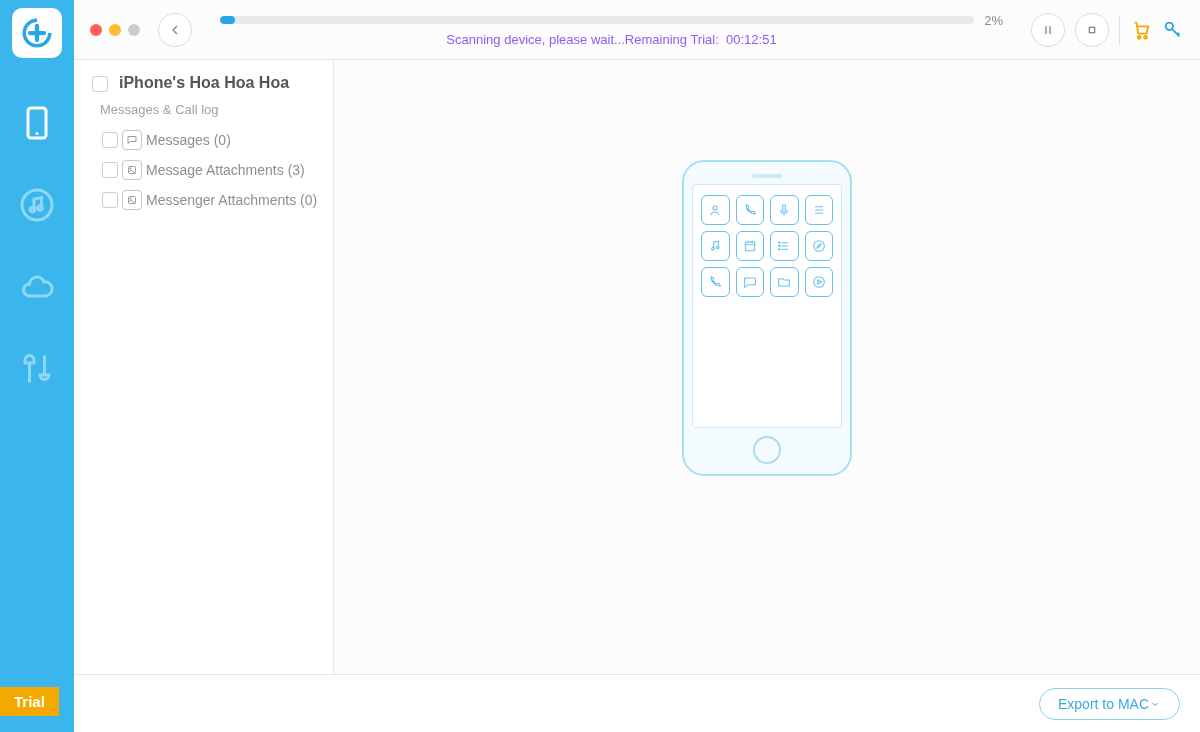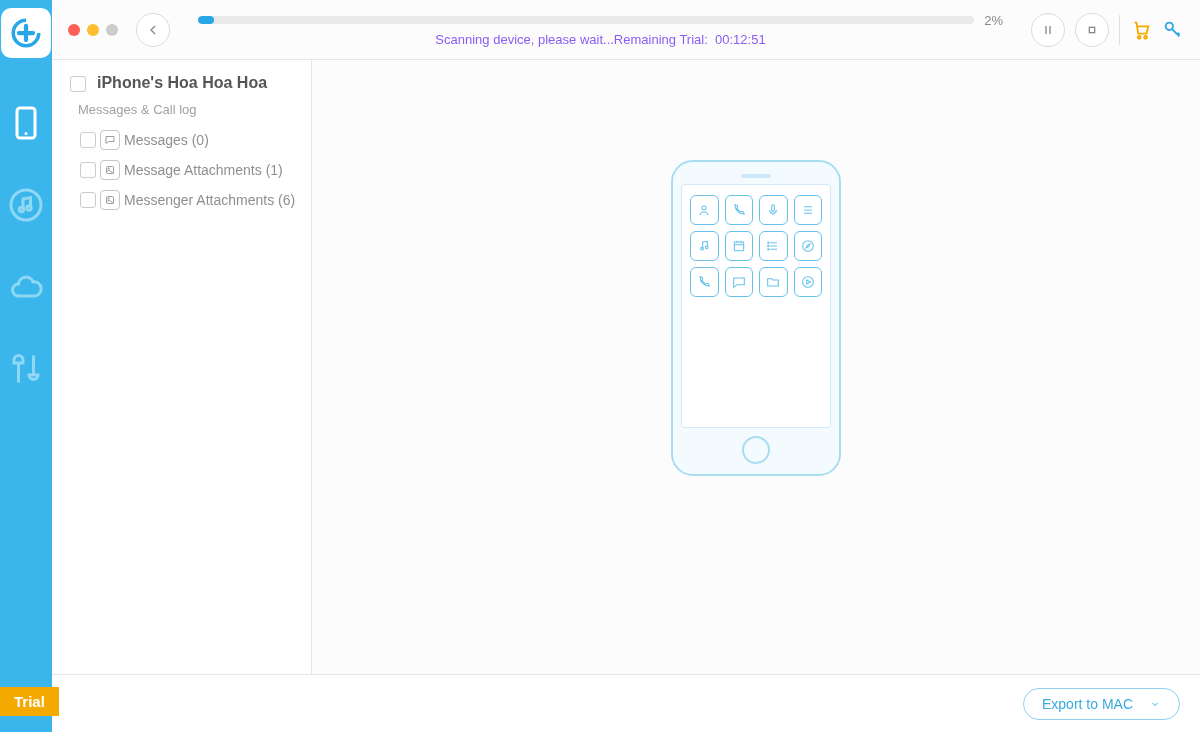--- a/index.html
+++ b/index.html
@@ -2,21 +2,21 @@
 <html><head>
 <meta charset="utf-8">
 <style>
 * { margin: 0; padding: 0; box-sizing: border-box; font-family: -apple-system, BlinkMacSystemFont, "Segoe UI", Arial, sans-serif; }
 html, body { width: 1200px; height: 732px; overflow: hidden; background: #f5f5f5; }
 
 .app { display: flex; width: 100%; height: 100%; }
 
 
 .sidebar {
-  width: 52px;
+  width: 74px;
   background: #3bb6ed;
   display: flex;
   flex-direction: column;
   align-items: center;
   padding-top: 8px;
   position: relative;
 }
 .logo {
   width: 50px; height: 50px;
   background: #fff;
@@ -157,21 +157,21 @@
   display: flex; align-items: center; justify-content: flex-end;
   padding: 0 20px; background: #fff;
 }
 .export-btn {
   border: 1px solid #8fd1ef;
   color: #3aa9e0;
   background: #fff;
   border-radius: 18px;
   padding: 7px 18px;
   font-size: 14px;
-  display: flex; align-items: center; gap: 16px;
+  display: flex; align-items: center; gap: 0;
   cursor: pointer;
 }
 .export-btn svg { width: 12px; height: 12px; stroke: currentColor; fill: none; stroke-width: 2; }
 </style>
 </head>
 <body>
 
 <div class="app">
 
   <div class="sidebar">
@@ -287,32 +287,32 @@
         </div>
         <div class="cat-item">
           <span class="chk"></span>
           <span class="mini">
               <svg viewBox="0 0 24 24">
                 <rect x="5" y="5" width="14" height="14" rx="2"></rect>
                 <circle cx="9" cy="9" r="1.5"></circle>
                 <path d="M5 17l5-5 9 7"></path>
               </svg>
             </span>
-          <span>Message Attachments (1)</span>
+          <span>Message Attachments (3)</span>
         </div>
         <div class="cat-item">
           <span class="chk"></span>
           <span class="mini">
               <svg viewBox="0 0 24 24">
                 <rect x="5" y="5" width="14" height="14" rx="2"></rect>
                 <circle cx="9" cy="9" r="1.5"></circle>
                 <path d="M5 17l5-5 9 7"></path>
               </svg>
             </span>
-          <span>Messenger Attachments (6)</span>
+          <span>Messenger Attachments (0)</span>
         </div>
       </div>
 
       <div class="preview">
         <div class="phone">
           <div class="speaker"></div>
           <div class="screen">
             <div class="app-icon">
                 <svg viewBox="0 0 24 24">
                   <circle cx="12" cy="9" r="3"></circle>

